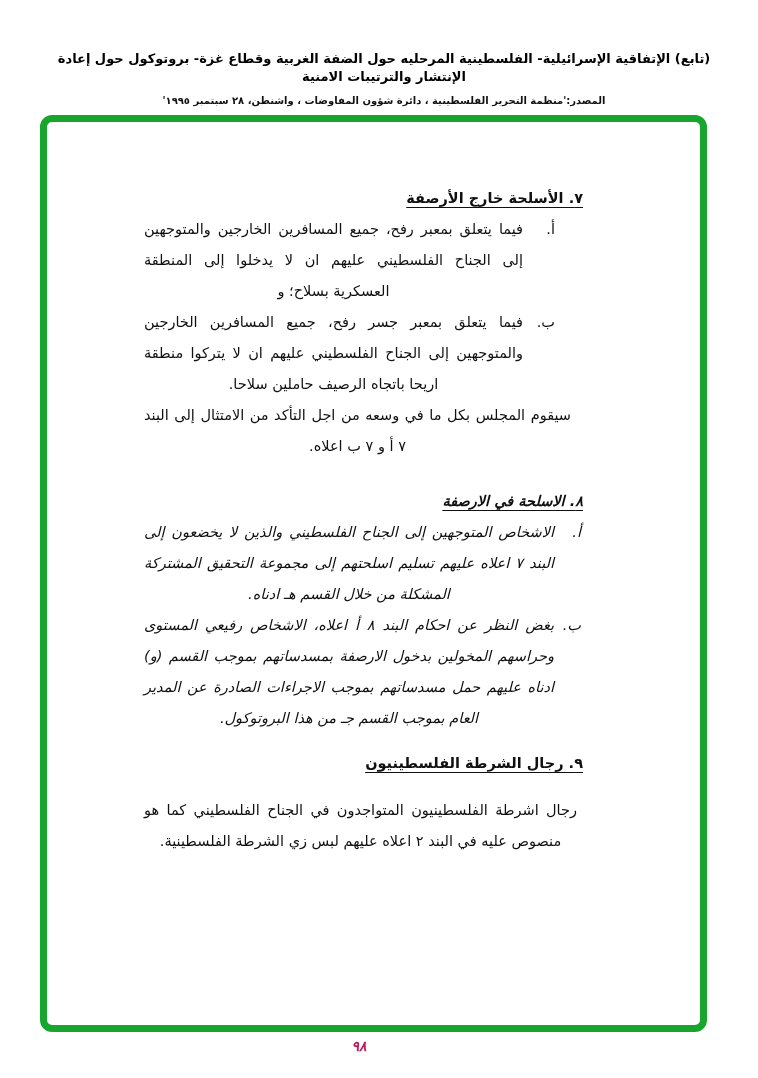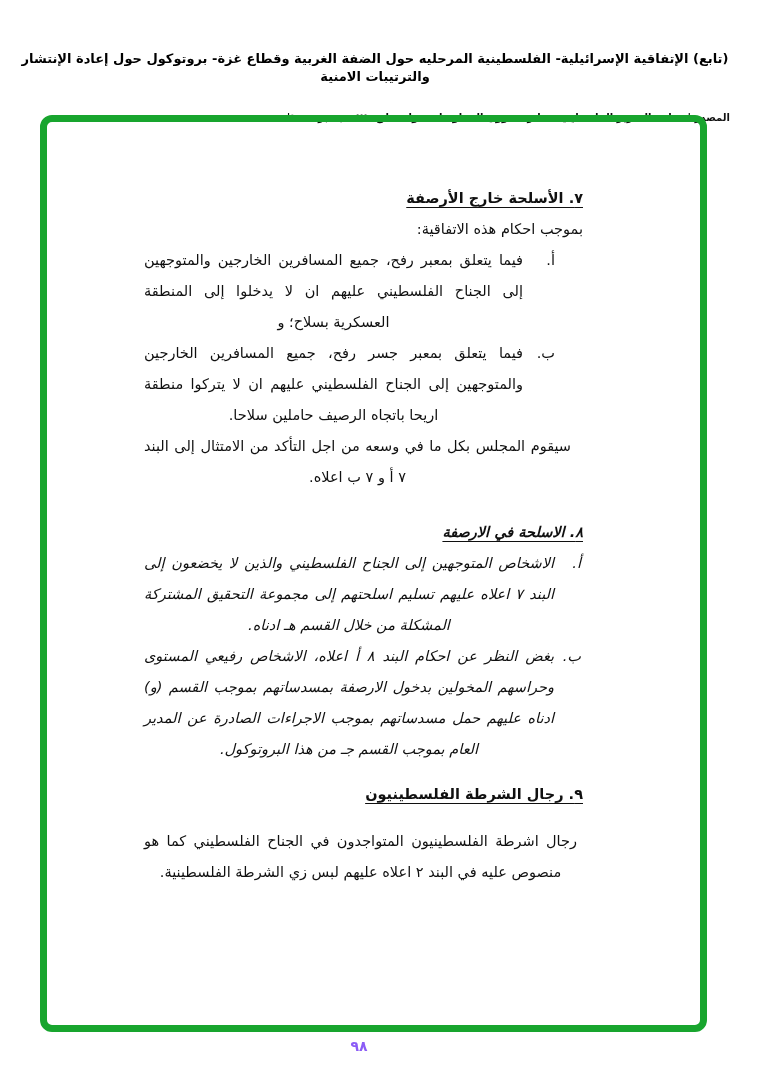--- a/index.html
+++ b/index.html
@@ -10,36 +10,35 @@
   }
   .page {
     position: relative;
     width: 758px; height: 1078px;
     background: #ffffff;
     overflow: hidden;
   }
   
   .doc-header {
     position: absolute;
-    top: 50px; left: 20px; right: 28px;
+    top: 50px; left: 38px; right: 28px;
     text-align: center;
     direction: rtl;
   }
   .doc-title {
     font-size: 13px;
     font-weight: bold;
     line-height: 18px;
     color: #000;
   }
   .doc-source {
     font-size: 10px;
     font-weight: bold;
-    margin-top: 26px;
+    margin-top: 9px;
     color: #111;
-    text-align: right;
   }
   
   .frame {
     position: absolute;
     left: 40px; top: 115px;
     width: 667px; height: 917px;
     box-sizing: border-box;
     border: 7px solid #18a52e;
     border-radius: 12px;
   }
@@ -88,40 +87,40 @@
   p, h3 { margin: 0; padding: 0; font-size: inherit; }
   
   .page-number {
     position: absolute;
     left: 0; right: 40px;
     top: 1038px;
     text-align: center;
     font-size: 14px;
     font-weight: bold;
     letter-spacing: 4px;
-    color: #8b5cf6;
+    color: #be185d;
+    font-style: italic;
   }
 </style>
 </head>
 <body>
 
 <div class="page">
 
   <div class="doc-header">
     <div class="doc-title">(تابع) الإتفاقية الإسرائيلية- الفلسطينية المرحليه حول الضفة الغربية وقطاع غزة- بروتوكول حول إعادة الإنتشار والترتيبات الامنية</div>
     <div class="doc-source">المصدر:'منظمة التحرير الفلسطينية ، دائرة شؤون المفاوضات ، واشنطن، ٢٨ سبتمبر ١٩٩٥'</div>
   </div>
 
   <div class="frame"></div>
 
   <div class="content">
 
     <div class="sec7">
       <h3 class="sec-heading">٧. الأسلحة خارج الأرصفة</h3>
-      <p class="intro">بموجب احكام هذه الاتفاقية:</p>
       <div class="li">
         <span class="marker">أ.</span>
         <div class="itext">فيما يتعلق بمعبر رفح، جميع المسافرين الخارجين والمتوجهين إلى الجناح الفلسطيني عليهم ان لا يدخلوا إلى المنطقة العسكرية بسلاح؛ و</div>
       </div>
       <div class="li">
         <span class="marker">ب.</span>
         <div class="itext">فيما يتعلق بمعبر جسر رفح، جميع المسافرين الخارجين والمتوجهين إلى الجناح الفلسطيني عليهم ان لا يتركوا منطقة اريحا باتجاه الرصيف حاملين سلاحا.</div>
       </div>
       <p class="s7-footer">سيقوم المجلس بكل ما في وسعه من اجل التأكد من الامتثال إلى البند ٧ أ و ٧ ب اعلاه.</p>
     </div>

